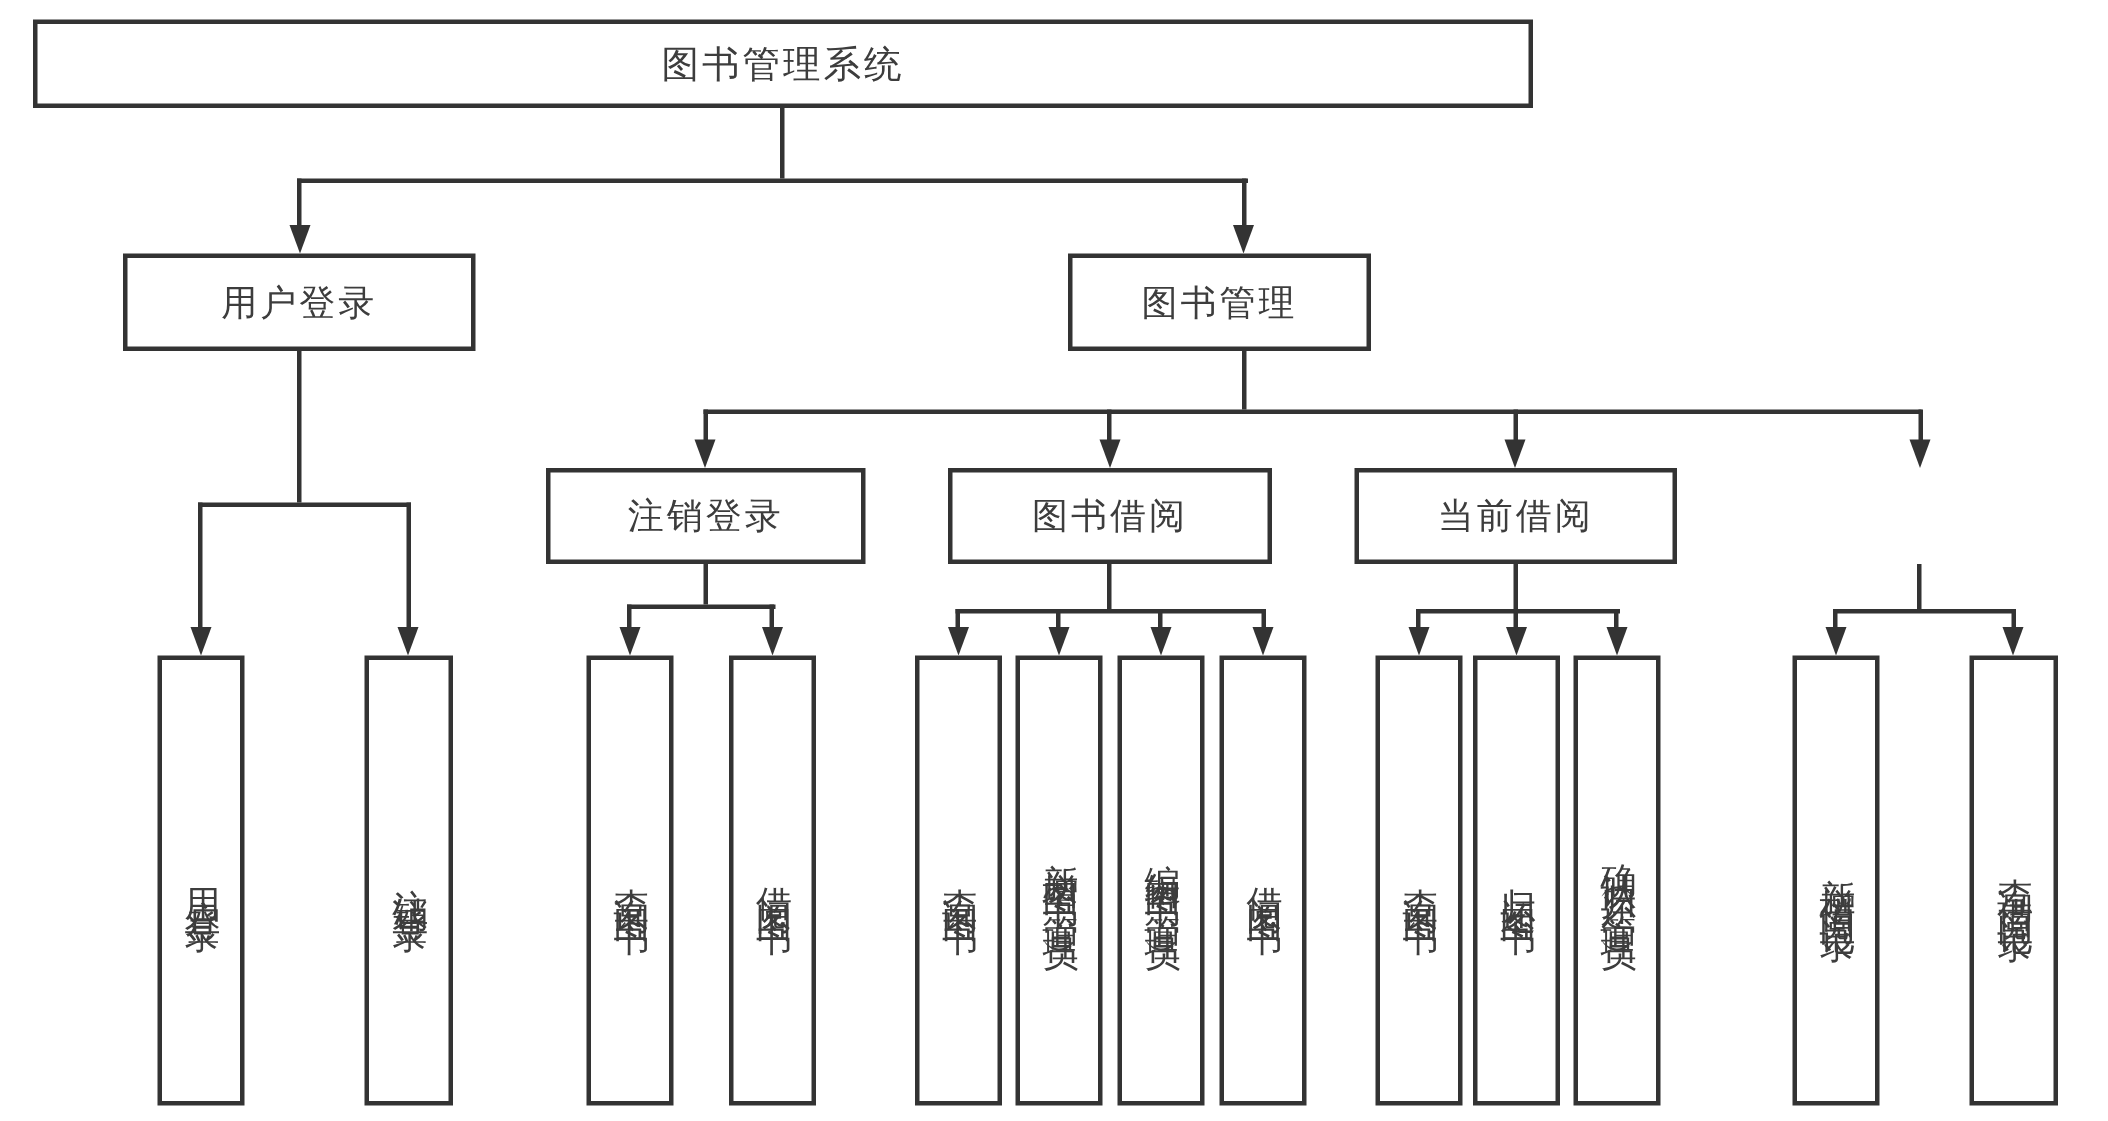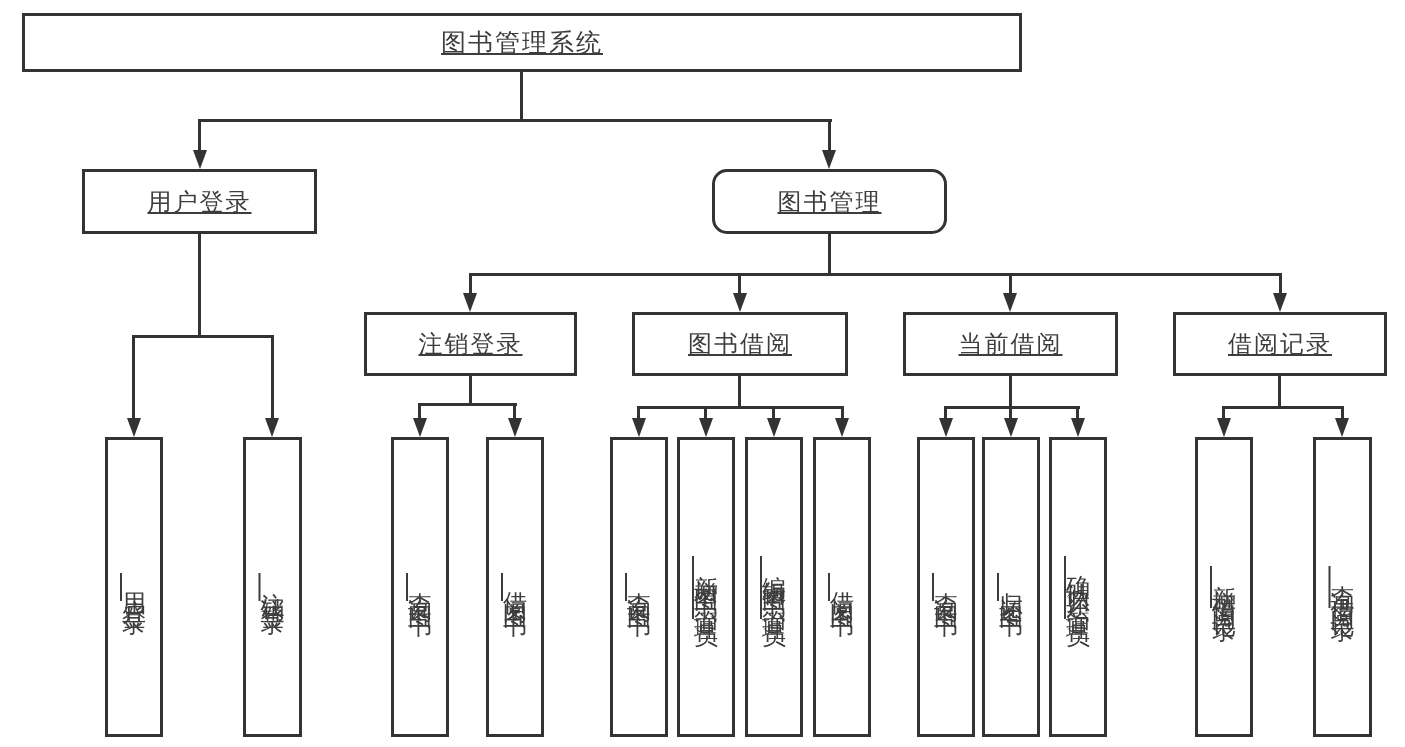--- a/index.html
+++ b/index.html
@@ -7,21 +7,21 @@
     position:relative;width:1405px;height:747px;overflow:hidden;
     background:var(--bg,#ffffff);
     font-family:"Liberation Sans","DejaVu Sans",sans-serif;
     color:var(--text,#3d3d3d);
   }
   .box{
     position:absolute;box-sizing:border-box;
     border:3px solid var(--line,#333333);
     background:#ffffff;
     display:flex;align-items:center;justify-content:center;
-    font-size:24px;letter-spacing:2px;color:var(--text,#3d3d3d);text-decoration:underline;
+    font-size:24px;letter-spacing:2px;color:var(--text,#3d3d3d);
   }
   .root-box{font-size:25px;}
   .vbox span{
     writing-mode:vertical-rl;text-orientation:mixed;
     letter-spacing:7px;line-height:1;white-space:nowrap;
   }
   .hl,.vl{position:absolute;background:var(--line,#333333);}
   .hl{height:3px;}
   .vl{width:3px;}
   .ar{
@@ -44,21 +44,21 @@
   <div>
     <div class="vl" style="left:520px;top:72px;height:47px;"></div>
     <div class="hl" style="left:198px;top:119px;width:634px;"></div>
     <div class="vl" style="left:198px;top:119px;height:33px;"></div>
     <div class="ar" style="left:193px;top:150px;"></div>
     <div class="vl" style="left:828px;top:119px;height:33px;"></div>
     <div class="ar" style="left:822px;top:150px;"></div>
   </div>
 
   <div class="box" style="left:82px;top:169px;width:235px;height:65px;">用户登录</div>
-  <div class="box" style="left:712px;top:169px;width:235px;height:65px;border-radius:15px;">图书管理</div>
+  <div class="box" style="left:712px;top:169px;width:202px;height:65px;">图书管理</div>
 
   <div>
     <div class="vl" style="left:198px;top:234px;height:101px;"></div>
     <div class="hl" style="left:132px;top:335px;width:142px;"></div>
     <div class="vl" style="left:132px;top:335px;height:83px;"></div>
     <div class="ar" style="left:127px;top:418px;"></div>
     <div class="vl" style="left:271px;top:335px;height:83px;"></div>
     <div class="ar" style="left:265px;top:418px;"></div>
   </div>
 
@@ -71,21 +71,20 @@
     <div class="ar" style="left:733px;top:293px;"></div>
     <div class="vl" style="left:1009px;top:273px;height:22px;"></div>
     <div class="ar" style="left:1003px;top:293px;"></div>
     <div class="vl" style="left:1279px;top:273px;height:22px;"></div>
     <div class="ar" style="left:1273px;top:293px;"></div>
   </div>
 
   <div class="box" style="left:364px;top:312px;width:213px;height:64px;">注销登录</div>
   <div class="box" style="left:903px;top:312px;width:215px;height:64px;">当前借阅</div>
   <div class="box" style="left:632px;top:312px;width:216px;height:64px;">图书借阅</div>
-  <div class="box" style="left:1173px;top:312px;width:214px;height:64px;">借阅记录</div>
 
   <div>
     <div class="vl" style="left:469px;top:376px;height:27px;"></div>
     <div class="hl" style="left:418px;top:403px;width:99px;"></div>
     <div class="vl" style="left:418px;top:403px;height:15px;"></div>
     <div class="ar" style="left:413px;top:418px;"></div>
     <div class="vl" style="left:513px;top:403px;height:15px;"></div>
     <div class="ar" style="left:508px;top:418px;"></div>
   </div>
 

